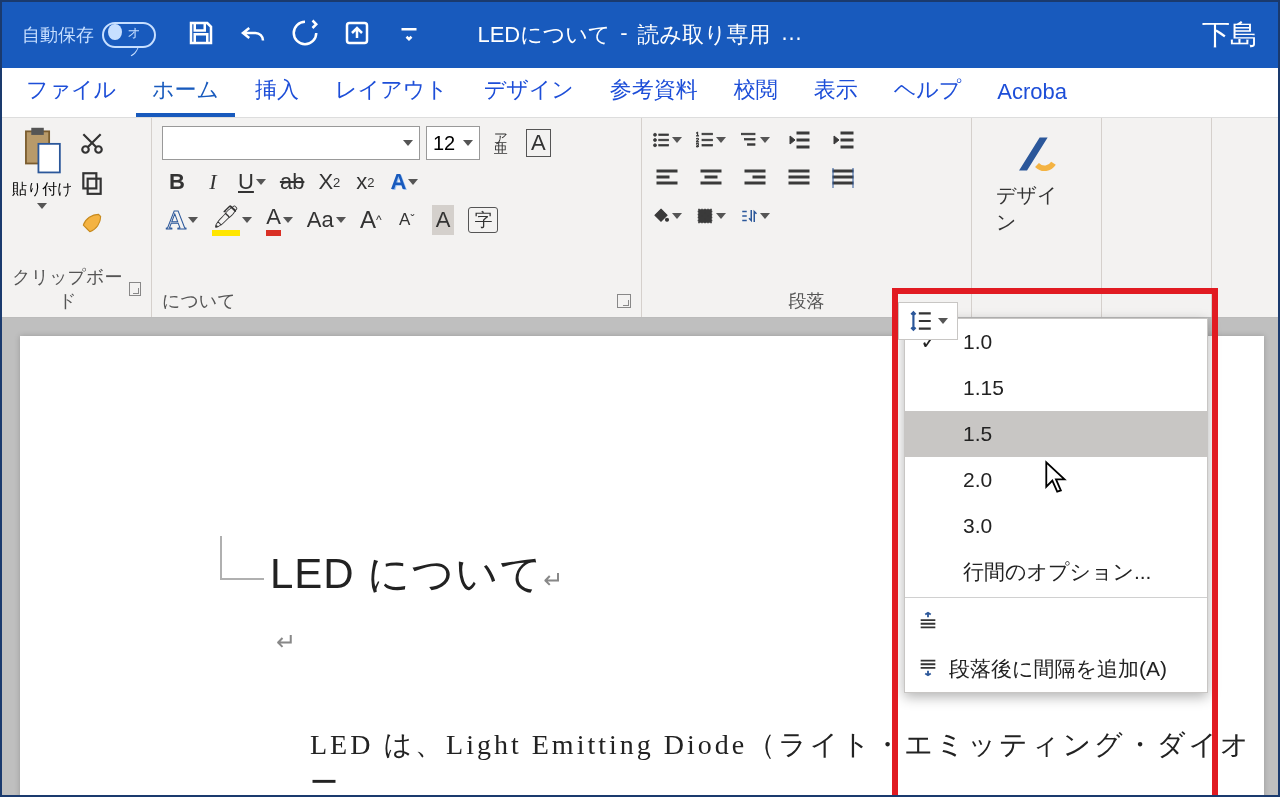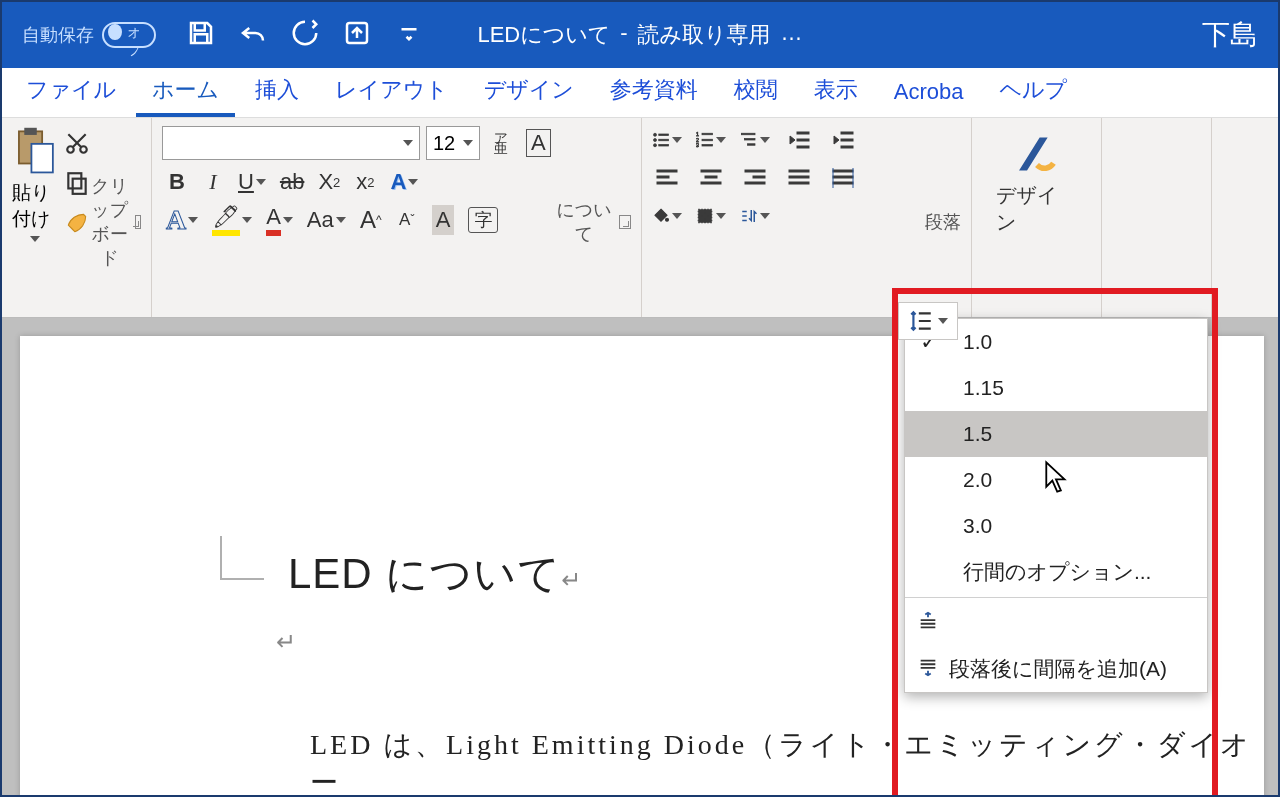--- a/index.html
+++ b/index.html
@@ -15,21 +15,21 @@
   .doc-title { position: absolute; left: 50%; transform: translateX(-50%); font-size: 22px; display: flex; gap: 10px; }
   .user-name { margin-left: auto; font-size: 28px; }
 
   
   .tabs { height: 50px; background: #fff; border-bottom: 1px solid #ddd; display: flex; align-items: flex-end; padding: 0 8px; gap: 4px; }
   .tab { padding: 10px 16px 8px; font-size: 22px; color: #1d4ed8; cursor: pointer; border-bottom: 4px solid transparent; }
   .tab.active { border-bottom-color: #185abd; color: #185abd; font-weight: 400; }
 
   
   .ribbon { height: 200px; background: #f3f2f1; display: flex; border-bottom: 1px solid #bbb; position: relative; }
-  .group { border-right: 1px solid #d5d0cc; padding: 8px 10px 4px; display: flex; }
+  .group { border-right: 1px solid #d5d0cc; padding: 8px 10px 4px; display: flex; flex-direction: column; }
   .group-body { flex: 1; display: flex; gap: 6px; }
   .group-label { text-align: center; font-size: 18px; color: #555; padding-top: 4px; display: flex; align-items: center; justify-content: center; gap: 6px; }
   .dialog-launcher { width: 14px; height: 14px; border: 1px solid #888; position: relative; }
   .dialog-launcher::after { content: ""; position: absolute; right: 1px; bottom: 1px; width: 5px; height: 5px; border-right: 1px solid #888; border-bottom: 1px solid #888; }
 
   
   .clip-col { display: flex; flex-direction: column; align-items: center; gap: 4px; }
   .paste-icon { width: 46px; height: 50px; }
   .clip-side { display: flex; flex-direction: column; gap: 10px; justify-content: flex-start; padding-top: 4px; }
   .mini-icon { width: 26px; height: 26px; }
@@ -76,21 +76,21 @@
   .redbox { position:absolute; top:170px; left:890px; width:326px; height:524px; border:6px solid #e11b22; z-index:20; pointer-events:none; }
 
   
   .cursor { position:absolute; top:342px; left:1040px; z-index:30; }
   .cursor svg { width:28px; height:34px; }
 
   
   .doc-area { position:relative; background:#bfbfbf; height:481px; padding:18px 0 0 18px; }
   .page { background:#fff; width:1244px; height:463px; box-shadow:0 0 6px rgba(0,0,0,.2); position:relative; padding:210px 0 0 250px; }
   .corner { position:absolute; top:200px; left:200px; width:44px; height:44px; border-left:2px solid #b0b0b0; border-bottom:2px solid #b0b0b0; }
-  .doc-title-text { font-size:42px; font-weight:500; color:#222; font-family:"Yu Gothic", sans-serif; letter-spacing:1px;margin-left:18px;}
+  .doc-title-text { font-size:42px; font-weight:500; color:#222; font-family:"Yu Gothic", sans-serif; letter-spacing:1px;}
   .doc-body-text { font-size:28px; color:#222; font-family:"Yu Mincho", serif; margin-top:70px; margin-left:40px; letter-spacing:3px;}
   .para-mark { color:#888; font-size:24px; }
 </style>
 </head>
 <body>
 
 <div class="titlebar">
   <div class="autosave">
     <span>自動保存</span>
     <span class="autosave-toggle">
@@ -127,35 +127,35 @@
 
 <div class="tabs">
   <div class="tab">ファイル</div>
   <div class="tab active">ホーム</div>
   <div class="tab">挿入</div>
   <div class="tab">レイアウト</div>
   <div class="tab">デザイン</div>
   <div class="tab">参考資料</div>
   <div class="tab">校閲</div>
   <div class="tab">表示</div>
+  <div class="tab">ヘルプ</div>
   <div class="tab">Acroba</div>
-  <div class="tab">ヘルプ</div>
 </div>
 
 <div class="ribbon">
 
   <div class="group" style="width:150px">
     <div class="group-body">
       <div class="clip-col">
         <svg class="paste-icon" viewBox="0 0 24 28">
             <rect x="3" y="3" width="13" height="18" fill="#b89a6a" stroke="#7a5c2e"></rect>
             <rect x="6" y="1" width="7" height="4" fill="#555"></rect>
             <rect x="10" y="10" width="12" height="16" fill="#fff" stroke="#2b579a"></rect>
           </svg>
-        <span style="font-size:19px">貼り付け</span>
+        <span style="font-size:15px">貼り付け</span>
         <span class="caret"></span>
       </div>
       <div class="clip-side">
         <span><svg class="mini-icon" viewBox="0 0 24 24" fill="none" stroke="#333" stroke-width="2">
               <circle cx="6" cy="18" r="3"></circle>
               <circle cx="18" cy="18" r="3"></circle>
               <path d="M8 16L20 4M16 16L4 4"></path>
             </svg></span>
         <span><svg class="mini-icon" viewBox="0 0 24 24" fill="none" stroke="#333" stroke-width="2">
               <rect x="8" y="8" width="12" height="14"></rect>

